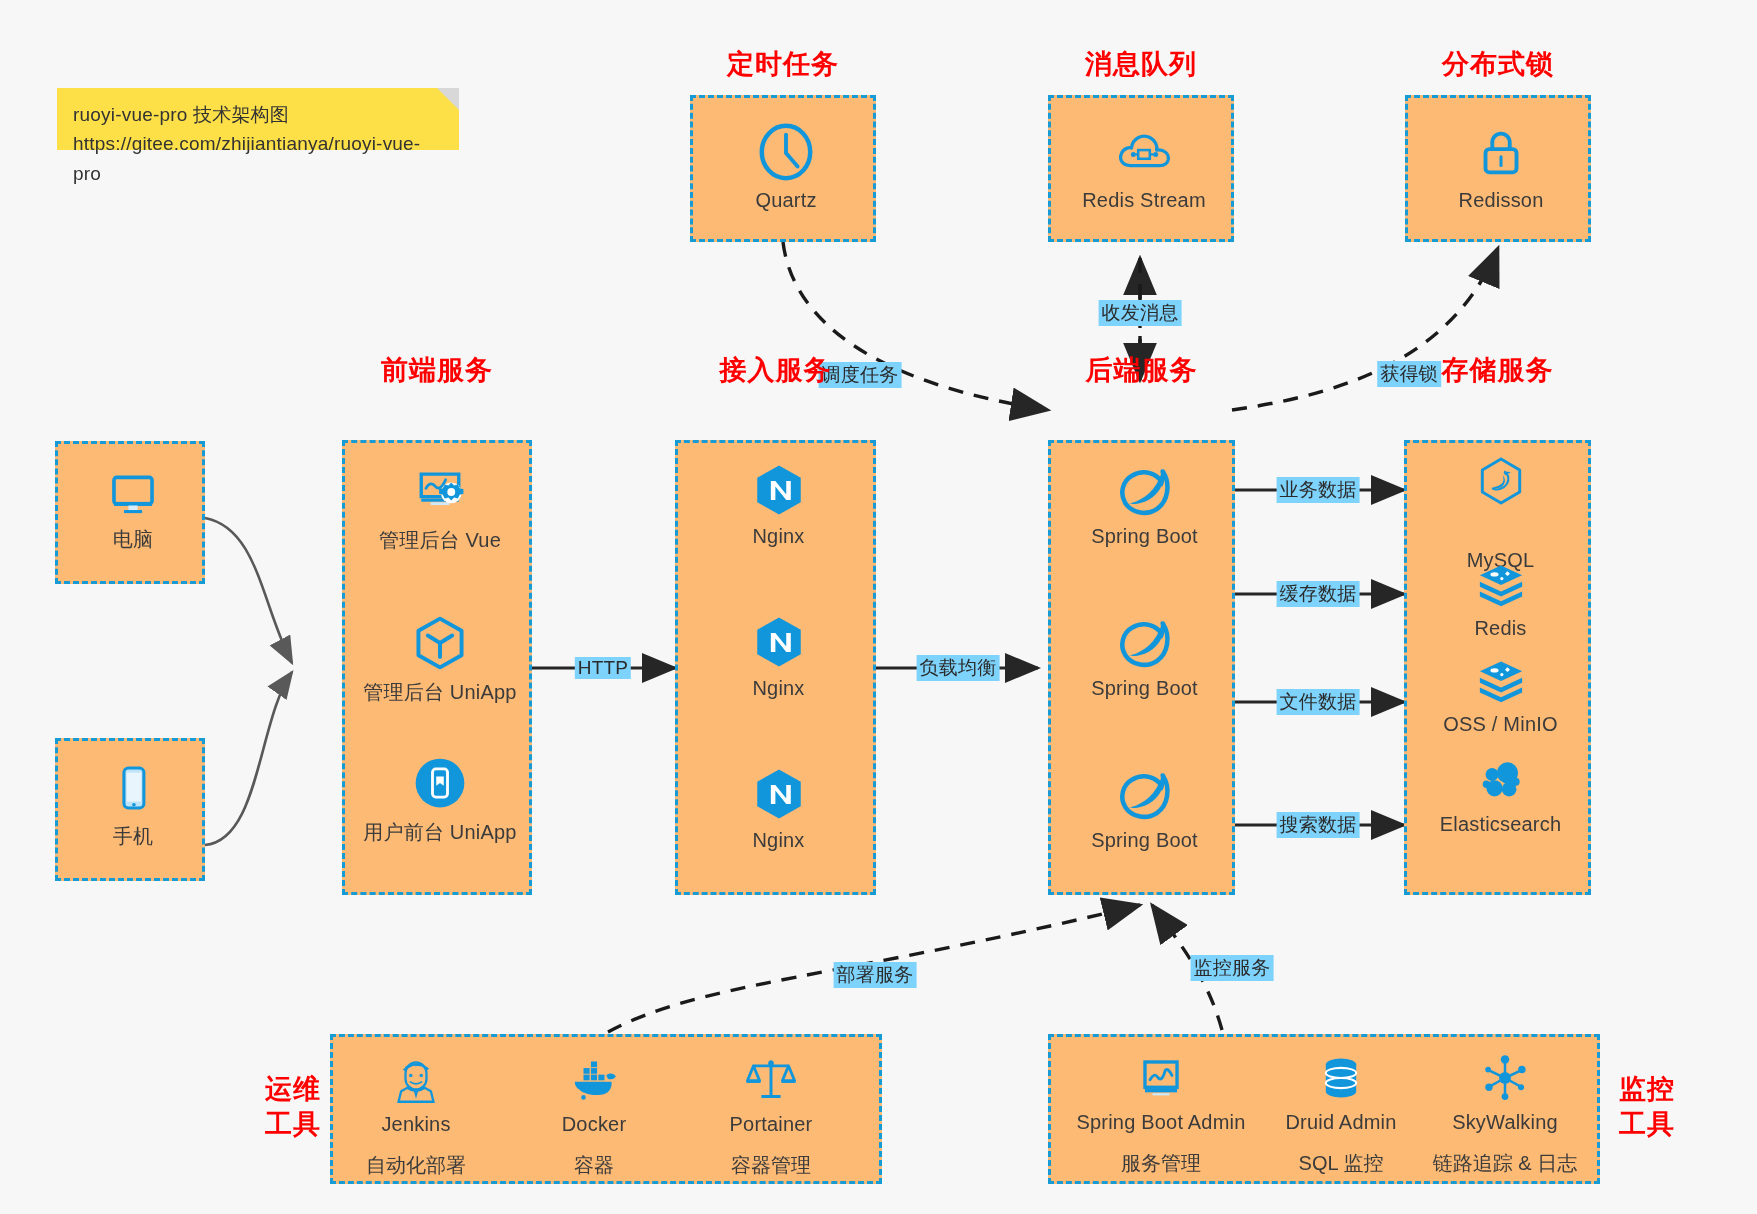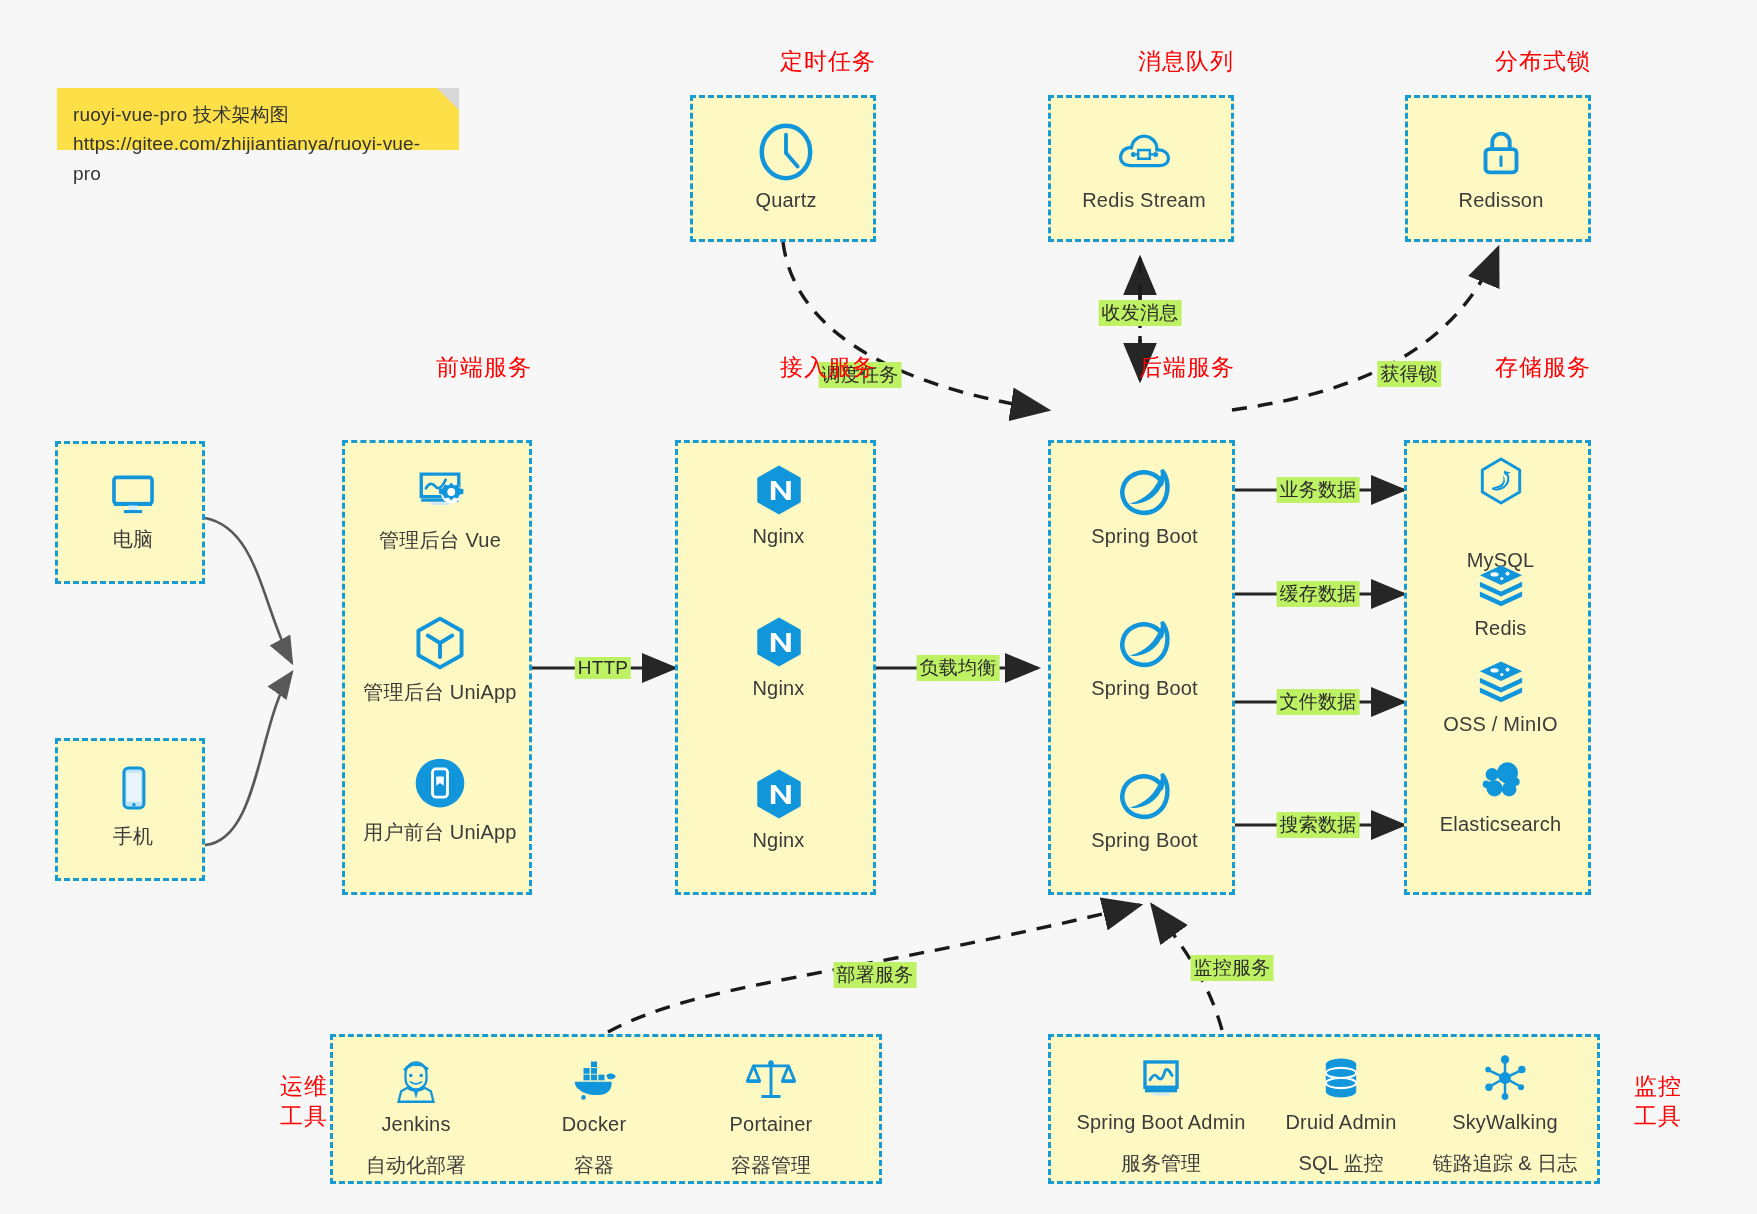--- a/index.html
+++ b/index.html
@@ -36,29 +36,29 @@
     position: absolute;
     right: 0; top: 0;
     width: 0; height: 0;
     border-left: 22px solid transparent;
     border-top: 22px solid #d8d8d8;
   }
   
   .group {
     position: absolute;
     border: 3px dashed #169bd5;
-    background: #fef9c3;
+    background: #fdba74;
     box-sizing: border-box;
   }
   .grp-title {
     position: absolute;
     color: #ff0000;
-    font-weight: normal;
-    font-size: 23px;
-    text-align: right;
+    font-weight: bold;
+    font-size: 27px;
+    text-align: center;
     white-space: nowrap;
     letter-spacing: 1px;
   }
   .grp-title.side {
     line-height: 1.3;
   }
   
   .node {
     position: absolute;
     display: flex;
@@ -82,21 +82,21 @@
     margin-top: 16px;
     font-size: 20px;
     color: #3b3b3b;
     white-space: nowrap;
   }
   
   .elabel {
     position: absolute;
     font-size: 19px;
     color: #2b2b2b;
-    background: #bef264;
+    background: #7dd3fc;
     padding: 0 3px;
     white-space: nowrap;
     transform: translate(-50%, -50%);
     letter-spacing: .2px;
   }
 </style>
 </head>
 <body>
 
 <div id="canvas">

